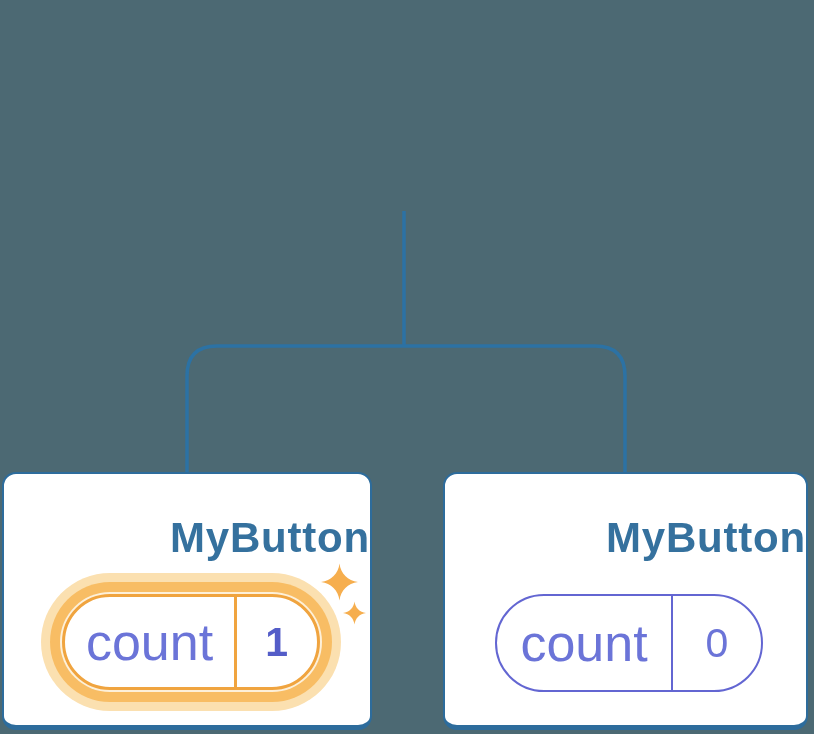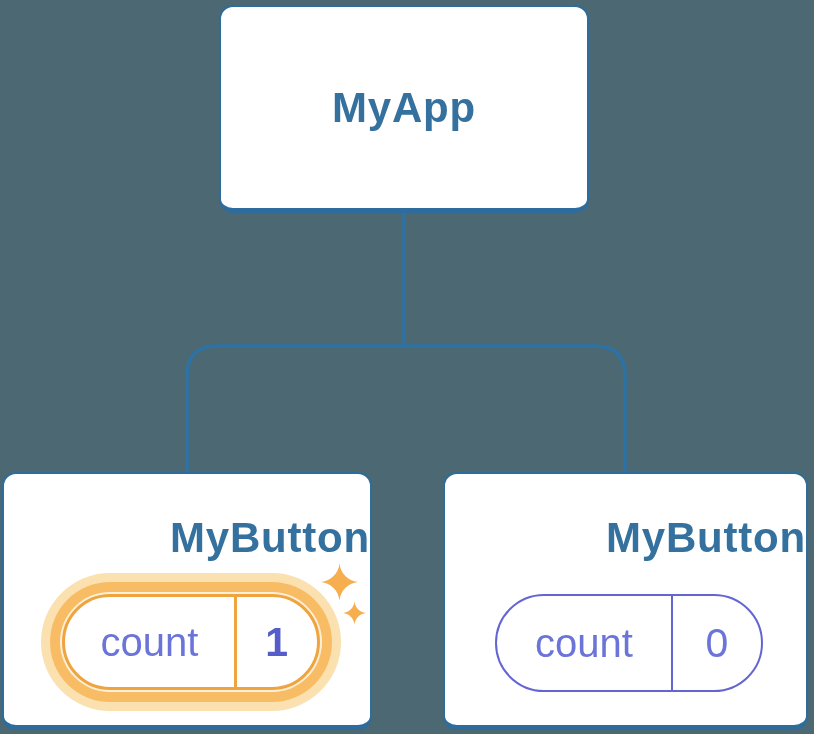--- a/index.html
+++ b/index.html
@@ -52,21 +52,21 @@
     box-shadow:0 0 0 2px var(--orange-gap,#fdf0d9),
                0 0 0 12px var(--orange-ring,#f8bd64),
                0 0 0 21px var(--orange-glow,#fbe0b0);
   }
   .pill-right{
     left:50px;width:268px;height:98px;
     border:2px solid var(--purple,#6366d2);
   }
   .pill-key{
     display:flex;align-items:center;justify-content:center;
-    color:var(--purple-text,#6b74d8);font-size:40px;line-height:1;
+    color:var(--purple-text,#6b74d8);font-size:52px;line-height:1;
   }
   .pill-left .pill-key{width:169px;}
   .pill-right .pill-key{width:174px;}
   .pill-divider{width:2.5px;align-self:stretch;}
   .pill-left .pill-divider{background:var(--orange-border,#f0a43f);}
   .pill-right .pill-divider{width:2px;background:var(--purple,#6366d2);}
   .pill-value{
     flex:1;display:flex;align-items:center;justify-content:center;
     font-size:41px;line-height:1;
   }
@@ -80,23 +80,20 @@
 </head>
 <body>
 
 <div class="stage">
 
   <svg class="connectors" viewBox="0 0 814 734" aria-hidden="true">
     <path d="M404 211 L404 346"></path>
     <path d="M187 473 L187 376 Q187 346 217 346 L595 346 Q625 346 625 376 L625 473"></path>
   </svg>
 
-  <div class="node node-root">
-    <span class="node-label">MyApp</span>
-  </div>
 
   <div class="node node-child-left">
     <div class="node-label child-label">MyButton</div>
     <div class="pill pill-left">
       <span class="pill-key">count</span>
       <span class="pill-divider"></span>
       <span class="pill-value">1</span>
     </div>
     <svg class="sparkle sparkle-big" viewBox="0 0 24 24" aria-hidden="true">
       <path d="M12 0C12.8 6.6 17.4 11.2 24 12C17.4 12.8 12.8 17.4 12 24C11.2 17.4 6.6 12.8 0 12C6.6 11.2 11.2 6.6 12 0Z"></path>

